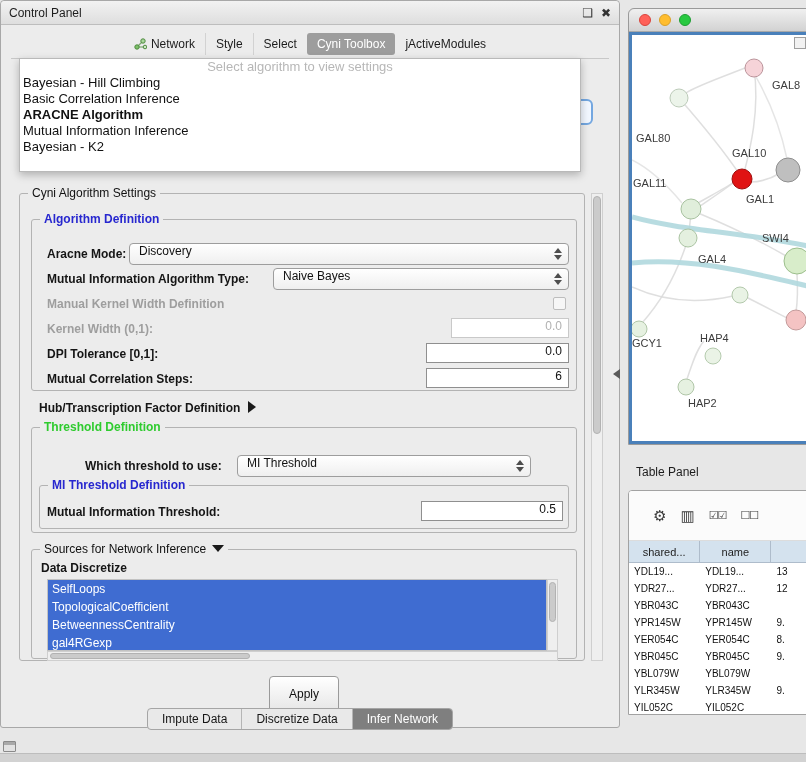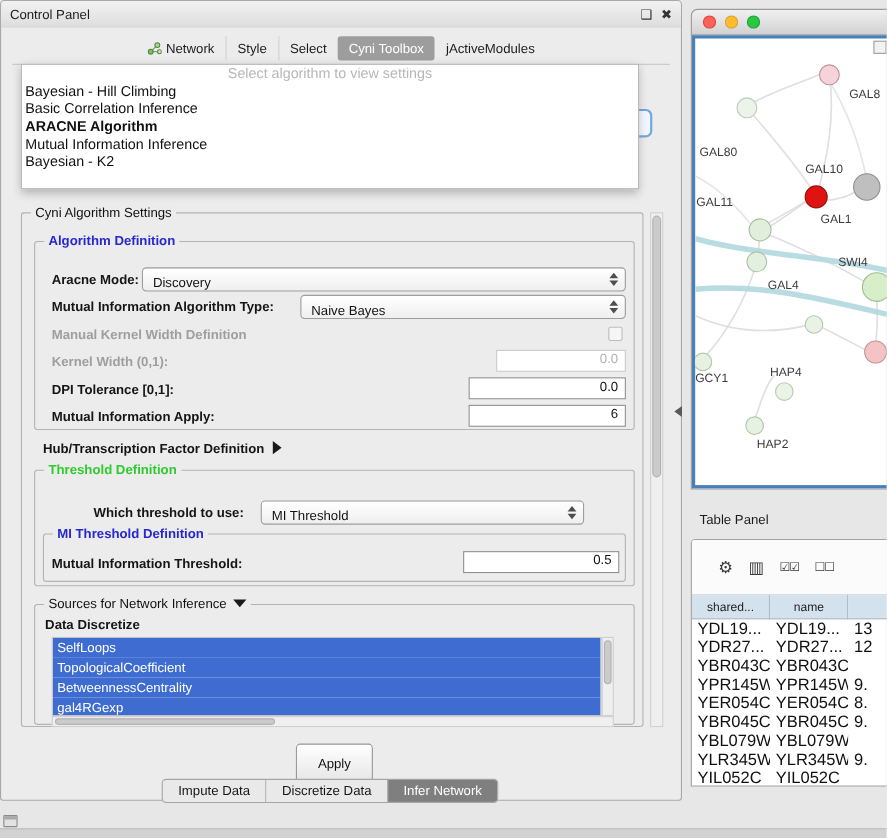--- a/index.html
+++ b/index.html
@@ -40,21 +40,21 @@
   .fs-legend { position:absolute; top:-8px; left:8px; background:#ececec; padding:0 4px;
         font-size:12px; font-weight:bold; color:#111; white-space:nowrap; }
   .fs-legend.plain { font-weight:normal; }
   .fs-legend.blue  { color:#2727cf; }
   .fs-legend.green { color:#2ecb2e; }
 
   .lbl { position:absolute; font-size:12px; font-weight:bold; color:#151515; white-space:nowrap; }
   .lbl.disabled { color:#9e9e9e; }
 
   .combo { position:absolute; height:22px; background:linear-gradient(#ffffff,#efefef);
-        border:1px solid #9d9d9d; border-radius:4px; display:flex; align-items:flex-end;
+        border:1px solid #9d9d9d; border-radius:4px; display:flex; align-items:flex-start;
         padding-left:9px; font-size:12px; color:#111; }
   .combo-arrows { position:absolute; right:4px; top:0; bottom:0; width:12px; display:flex;
         flex-direction:column; justify-content:center; align-items:center; gap:2px; }
   .combo-arrows .up { width:0; height:0; border-left:4px solid transparent; border-right:4px solid transparent; border-bottom:5px solid #4e4e4e; }
   .combo-arrows .dn { width:0; height:0; border-left:4px solid transparent; border-right:4px solid transparent; border-top:5px solid #4e4e4e; }
 
   .tfield { position:absolute; height:20px; background:#ffffff; border:1px solid #8f8f8f;
         font-size:12px; color:#111; display:flex; justify-content:flex-end;
         padding-right:6px; }
   .tfield.disabled { border-color:#c9c9c9; color:#b1b1b1; }
@@ -108,21 +108,21 @@
         background:#ffffff; border:1px solid #a2a2a2; border-radius:4px 0 0 0; overflow:hidden; }
   .tp-toolbar { position:absolute; left:0; top:0; right:0; height:50px; background:#fbfbfb;
         border-bottom:1px solid #dcdcdc; display:flex; align-items:center; gap:14px; padding-left:24px; }
   .tp-icon { color:#3a3a3a; font-size:15px; }
   .tp-icon.pair { font-size:11px; letter-spacing:-1px; }
   .tp-header { position:absolute; left:0; top:50px; right:0; height:22px; display:flex; }
   .tp-header .cell { background:#d4e2ee; border-right:1px solid #aebccb; border-bottom:1px solid #aebccb;
         font-size:11px; color:#222; display:flex; align-items:center; justify-content:center; }
   .tp-rows { position:absolute; left:0; top:72px; right:0; bottom:0; overflow:hidden; }
   .tp-row { display:flex; height:17px; }
-  .tp-row .cell { font-size:15px; color:#111; padding-left:5px; display:flex; align-items:center;
+  .tp-row .cell { font-size:10px; color:#111; padding-left:5px; display:flex; align-items:center;
         white-space:nowrap; overflow:hidden; }
 
   
   .splitter-arrow { position:absolute; left:613px; top:369px; width:0; height:0;
         border-top:5px solid transparent; border-bottom:5px solid transparent; border-right:7px solid #5a5a5a; }
   .footer-strip { position:absolute; left:0; right:0; bottom:0; height:9px; background:#d2d2d2; border-top:1px solid #bdbdbd; }
   .mini-icon { position:absolute; left:3px; top:741px; width:13px; height:11px; background:#e2e2e2;
         border:1px solid #8a8a8a; border-radius:1px; }
   .mini-icon::before { content:""; position:absolute; left:0; right:0; top:0; height:3px; background:#a9a9a9; }
 
@@ -216,21 +216,21 @@
     <div class="lbl disabled" style="left:46px; top:321px;">Kernel Width (0,1):</div>
     <div class="tfield disabled" style="left:450px; top:317px; width:118px;">
       <span>0.0</span>
     </div>
 
     <div class="lbl" style="left:46px; top:346px;">DPI Tolerance [0,1]:</div>
     <div class="tfield" style="left:425px; top:342px; width:143px;">
       <span>0.0</span>
     </div>
 
-    <div class="lbl" style="left:46px; top:371px;">Mutual Information Apply:</div>
+    <div class="lbl" style="left:46px; top:371px;">Mutual Correlation Steps:</div>
     <div class="tfield" style="left:425px; top:367px; width:143px;">
       <span>6</span>
     </div>
 
     <div class="lbl" style="left:38px; top:400px;">
       <span>Hub/Transcription Factor Definition</span><span class="arrow-right"></span>
     </div>
 
     <div class="fs" style="left:30px; top:426px; width:546px; height:106px;">
       <span class="fs-legend green">Threshold Definition</span>

